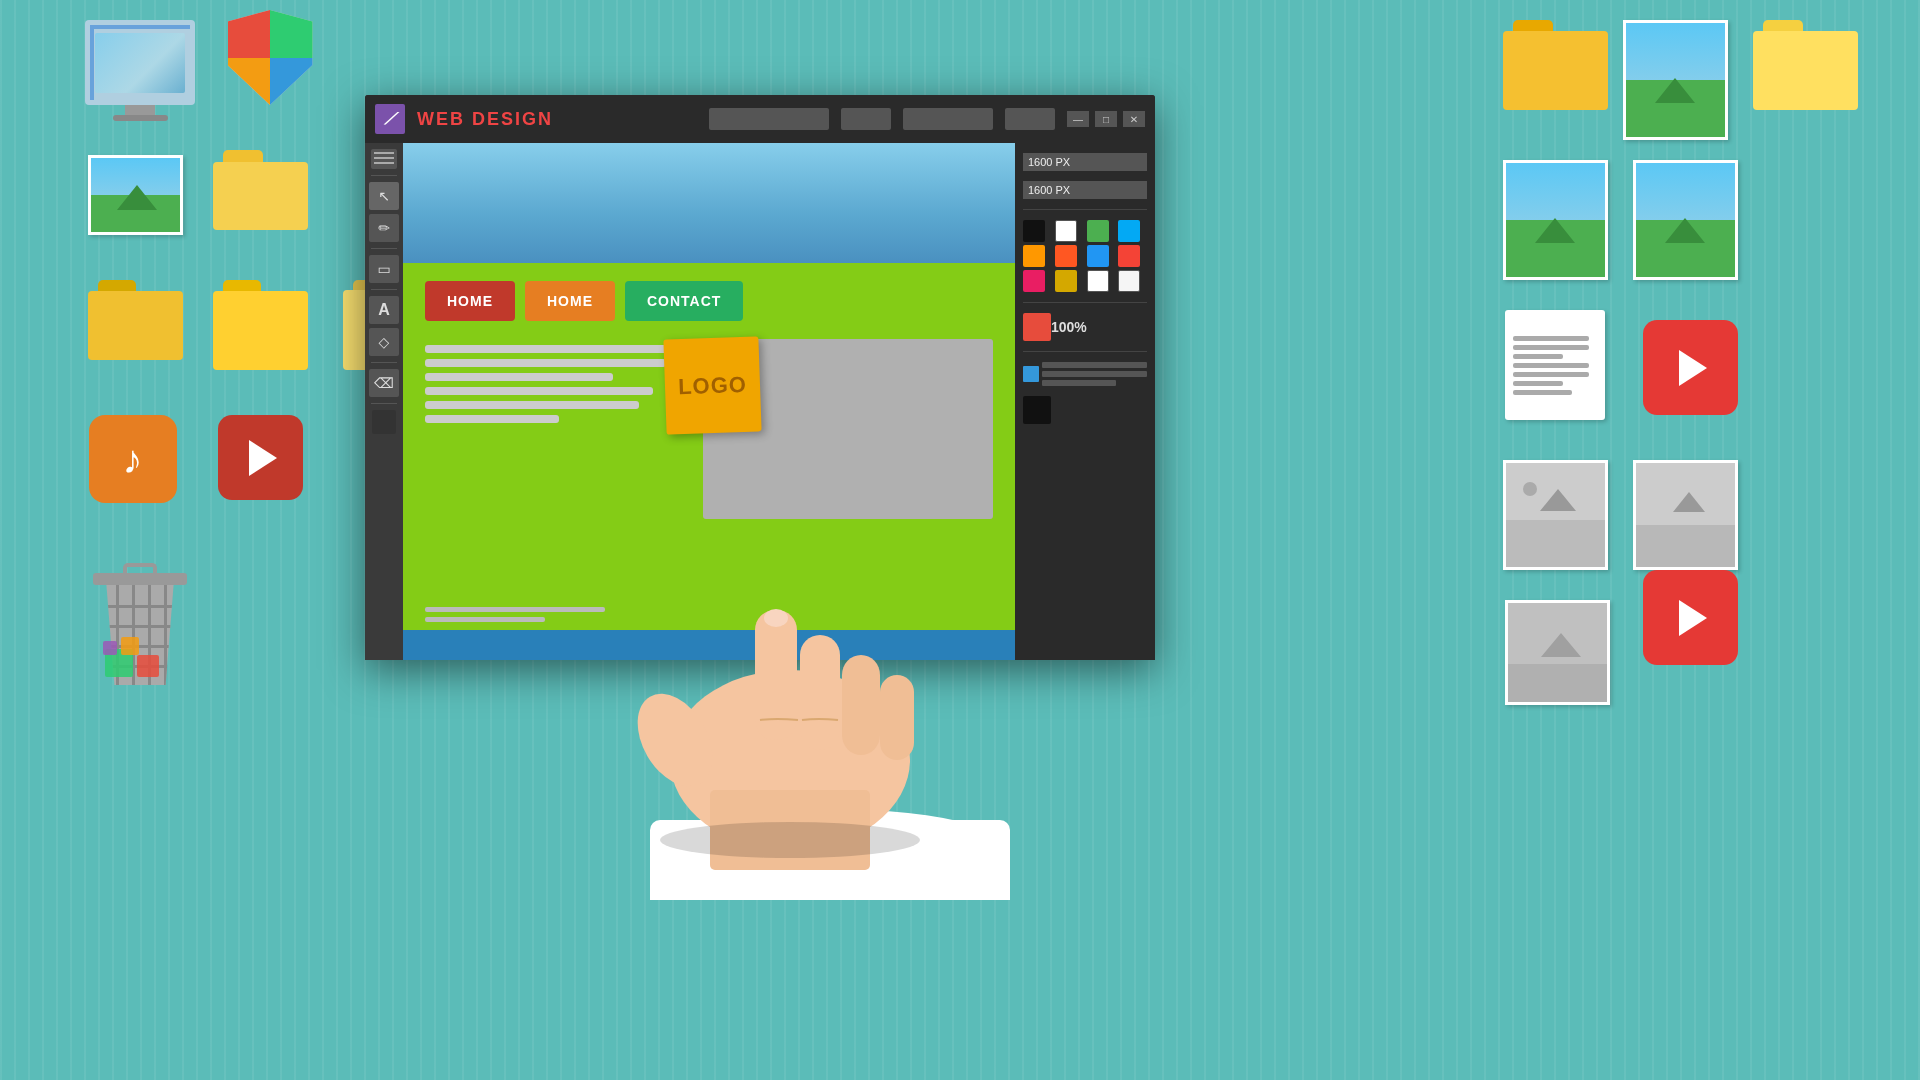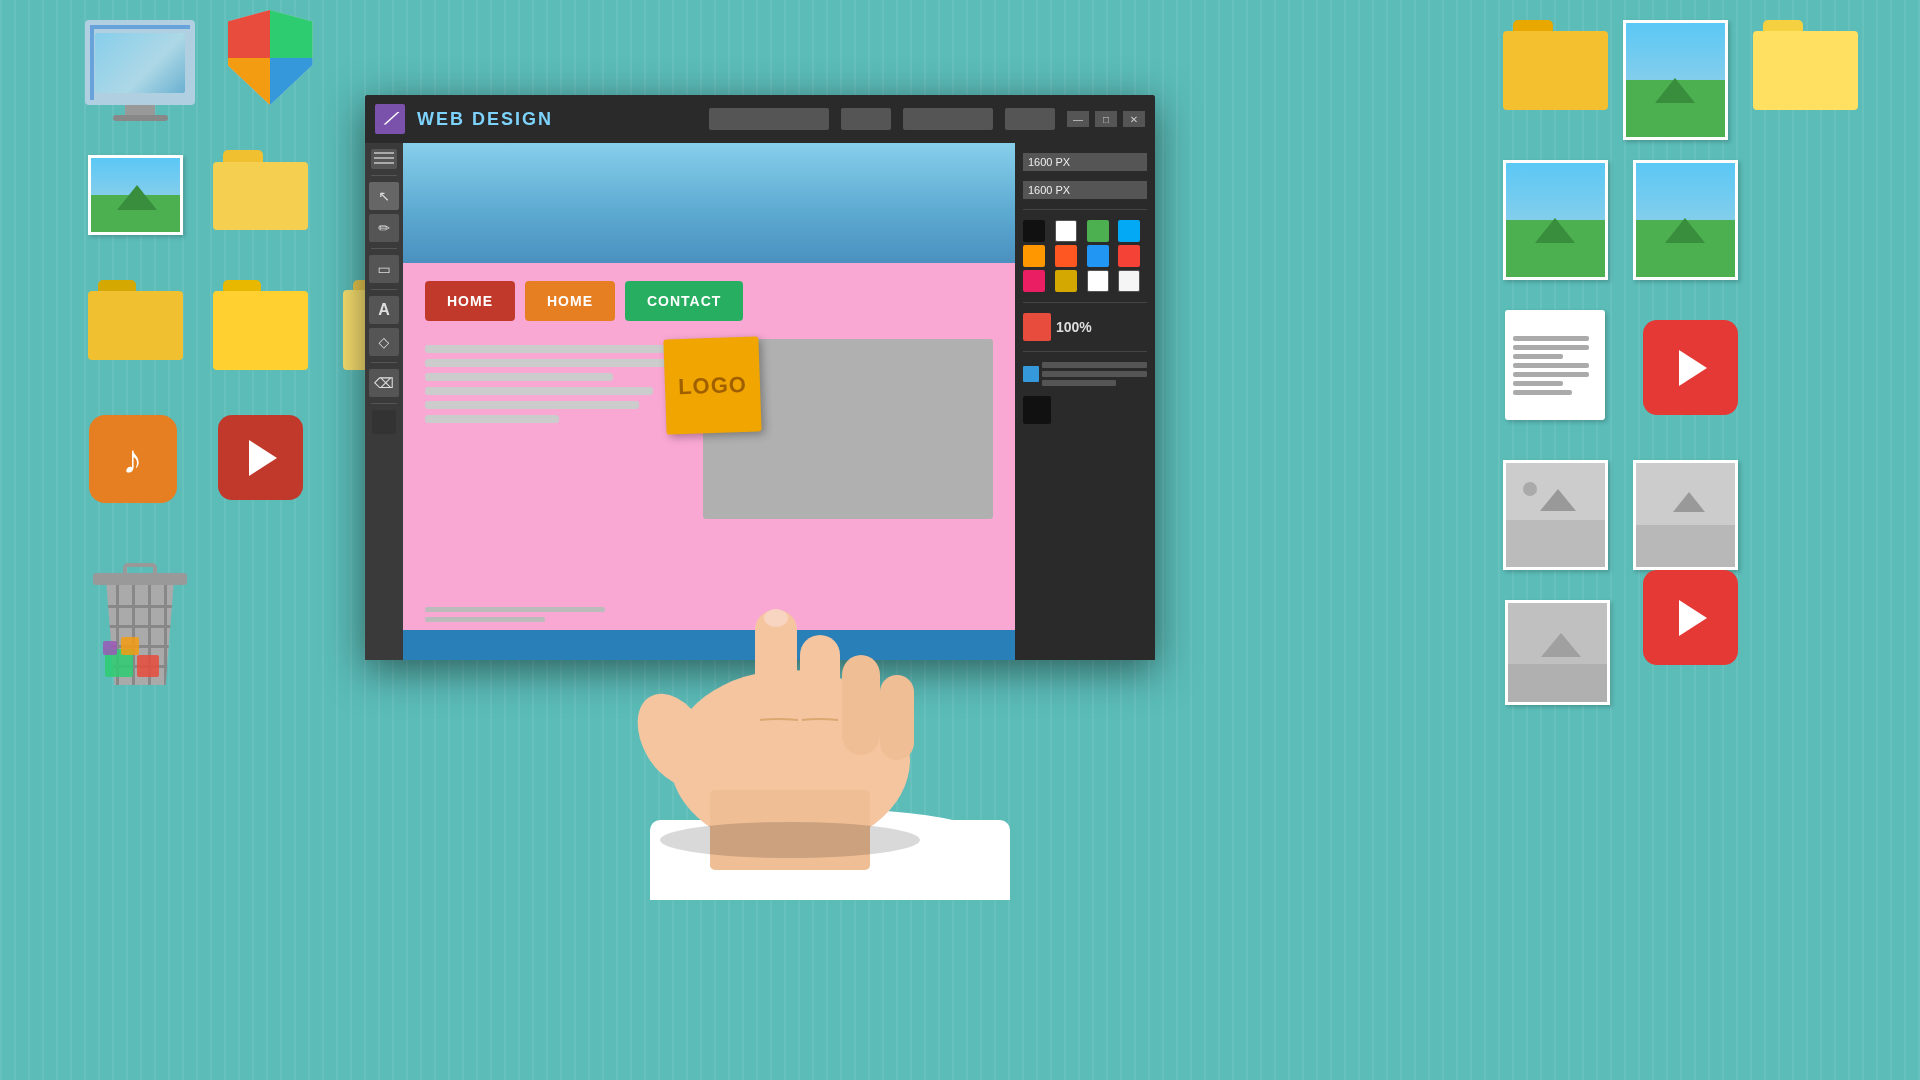--- a/index.html
+++ b/index.html
@@ -254,21 +254,21 @@
       width: 30px; height: 30px;
       background: #7b52ab;
       display: flex; align-items: center; justify-content: center;
       border-radius: 2px;
       font-size: 18px;
       color: white;
       font-weight: bold;
       font-style: italic;
     }
     .title-text {
-      color: #7dd3fc;
+      color: #ef4444;
       font-size: 18px;
       font-weight: bold;
       letter-spacing: 2px;
       font-family: Arial Black, Arial, sans-serif;
       flex: 1;
     }
     .title-bar-controls {
       display: flex; gap: 6px; align-items: center;
     }
     .title-input-fake {
@@ -326,21 +326,21 @@
     .tool-btn.active { background: #666; }
     .tool-separator {
       width: 26px; height: 1px;
       background: #555;
       margin: 2px 0;
     }
 
     
     .canvas-area {
       flex: 1;
-      background: #f9a8d4;
+      background: #84cc16;
       position: relative;
       overflow: hidden;
     }
 
     
     .design-header {
       width: 100%;
       height: 120px;
       background: linear-gradient(180deg, #87ceeb 0%, #5ba8d0 60%, #4a90c0 100%);
     }
@@ -469,21 +469,20 @@
       gap: 3px;
     }
     .color-cell {
       width: 22px; height: 22px;
       border-radius: 2px;
       cursor: pointer;
     }
     .zoom-row {
       display: flex;
       align-items: center;
-      gap: 5px;
     }
     .zoom-red {
       width: 28px; height: 28px;
       background: #e74c3c;
       border-radius: 2px;
     }
     .zoom-label {
       color: #ddd;
       font-size: 14px;
       font-weight: bold;

